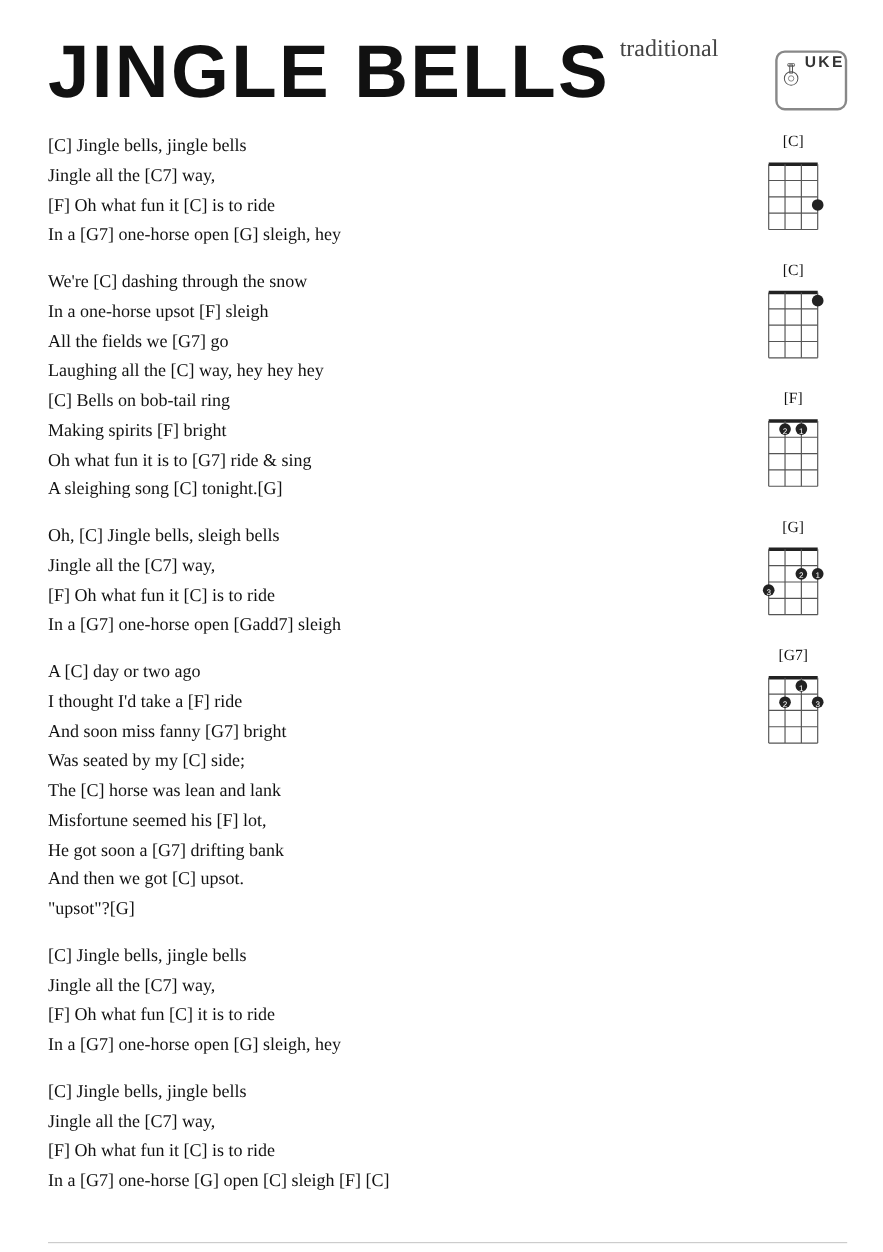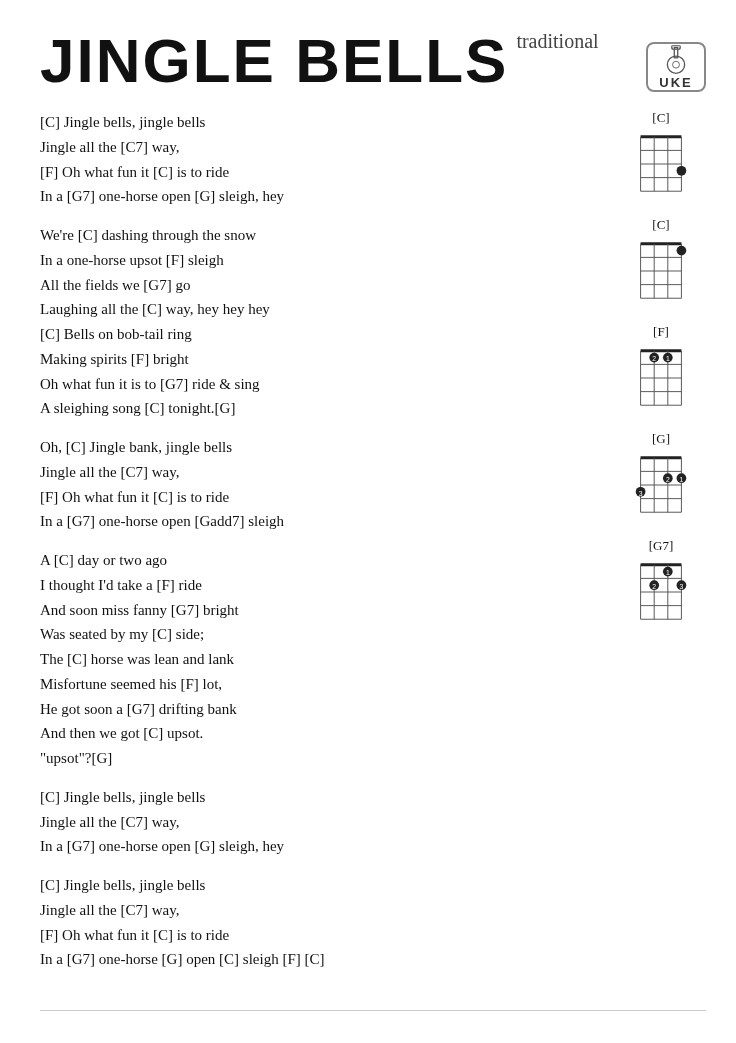--- a/index.html
+++ b/index.html
@@ -41,29 +41,28 @@
       font-family: 'Comic Sans MS', cursive;
       color: #444;
       margin-bottom: 10px;
     }
     .uke-logo {
       width: 60px;
       height: 50px;
       border: 2.5px solid #888;
       border-radius: 8px;
       display: flex;
-      align-items: center;
       justify-content: center;
       font-size: 11px;
       font-weight: bold;
       color: #444;
       letter-spacing: 1px;
       position: relative;
       margin-top: 0;
-      flex-direction: column;
+      flex-direction: row;
     }
     .uke-logo-text {
       font-size: 13px;
       font-weight: 900;
       letter-spacing: 2px;
       color: #333;
     }
     .content-area {
       display: flex;
       gap: 10px;
@@ -159,39 +158,40 @@
           <span class="lyric-line">We're [C] dashing through the snow</span>
           <span class="lyric-line">In a one-horse upsot [F] sleigh</span>
           <span class="lyric-line">All the fields we [G7]  go</span>
           <span class="lyric-line">Laughing all the [C] way, hey hey hey</span>
           <span class="lyric-line">[C]  Bells on bob-tail ring</span>
           <span class="lyric-line">Making spirits [F] bright</span>
           <span class="lyric-line">Oh what fun it is to [G7] ride &amp; sing</span>
           <span class="lyric-line">A sleighing song [C] tonight.[G]</span>
         </div>
         <div class="lyric-para">
-          <span class="lyric-line">Oh, [C] Jingle bank, jingle bells</span>
+          <span class="lyric-line">Oh, [C] Jingle bells, sleigh bells</span>
           <span class="lyric-line">Jingle all the [C7] way,</span>
           <span class="lyric-line">[F] Oh what fun it [C]  is to ride</span>
           <span class="lyric-line">In a [G7] one-horse open [Gadd7] sleigh</span>
         </div>
         <div class="lyric-para">
           <span class="lyric-line">A [C] day or two ago</span>
           <span class="lyric-line">I thought I'd take a [F] ride</span>
           <span class="lyric-line">And soon miss fanny [G7]  bright</span>
           <span class="lyric-line">Was seated by my [C] side;</span>
           <span class="lyric-line">The [C] horse was lean and lank</span>
           <span class="lyric-line">Misfortune seemed his [F] lot,</span>
           <span class="lyric-line">He got soon a [G7] drifting bank</span>
           <span class="lyric-line">And then we got [C] upsot.</span>
           <span class="lyric-line">"upsot"?[G]</span>
         </div>
         <div class="lyric-para">
           <span class="lyric-line">[C] Jingle bells, jingle bells</span>
           <span class="lyric-line">Jingle all the [C7] way,</span>
+          <span class="lyric-line">[F] Oh what fun [C] it is to ride</span>
           <span class="lyric-line">In a [G7] one-horse open [G] sleigh, hey</span>
         </div>
         <div class="lyric-para">
           <span class="lyric-line">[C] Jingle bells, jingle bells</span>
           <span class="lyric-line">Jingle all the [C7] way,</span>
           <span class="lyric-line">[F] Oh what fun it [C]  is to ride</span>
           <span class="lyric-line">In a [G7] one-horse [G] open [C] sleigh [F] [C]</span>
         </div>
       </div>
     <div class="chords-sidebar">

